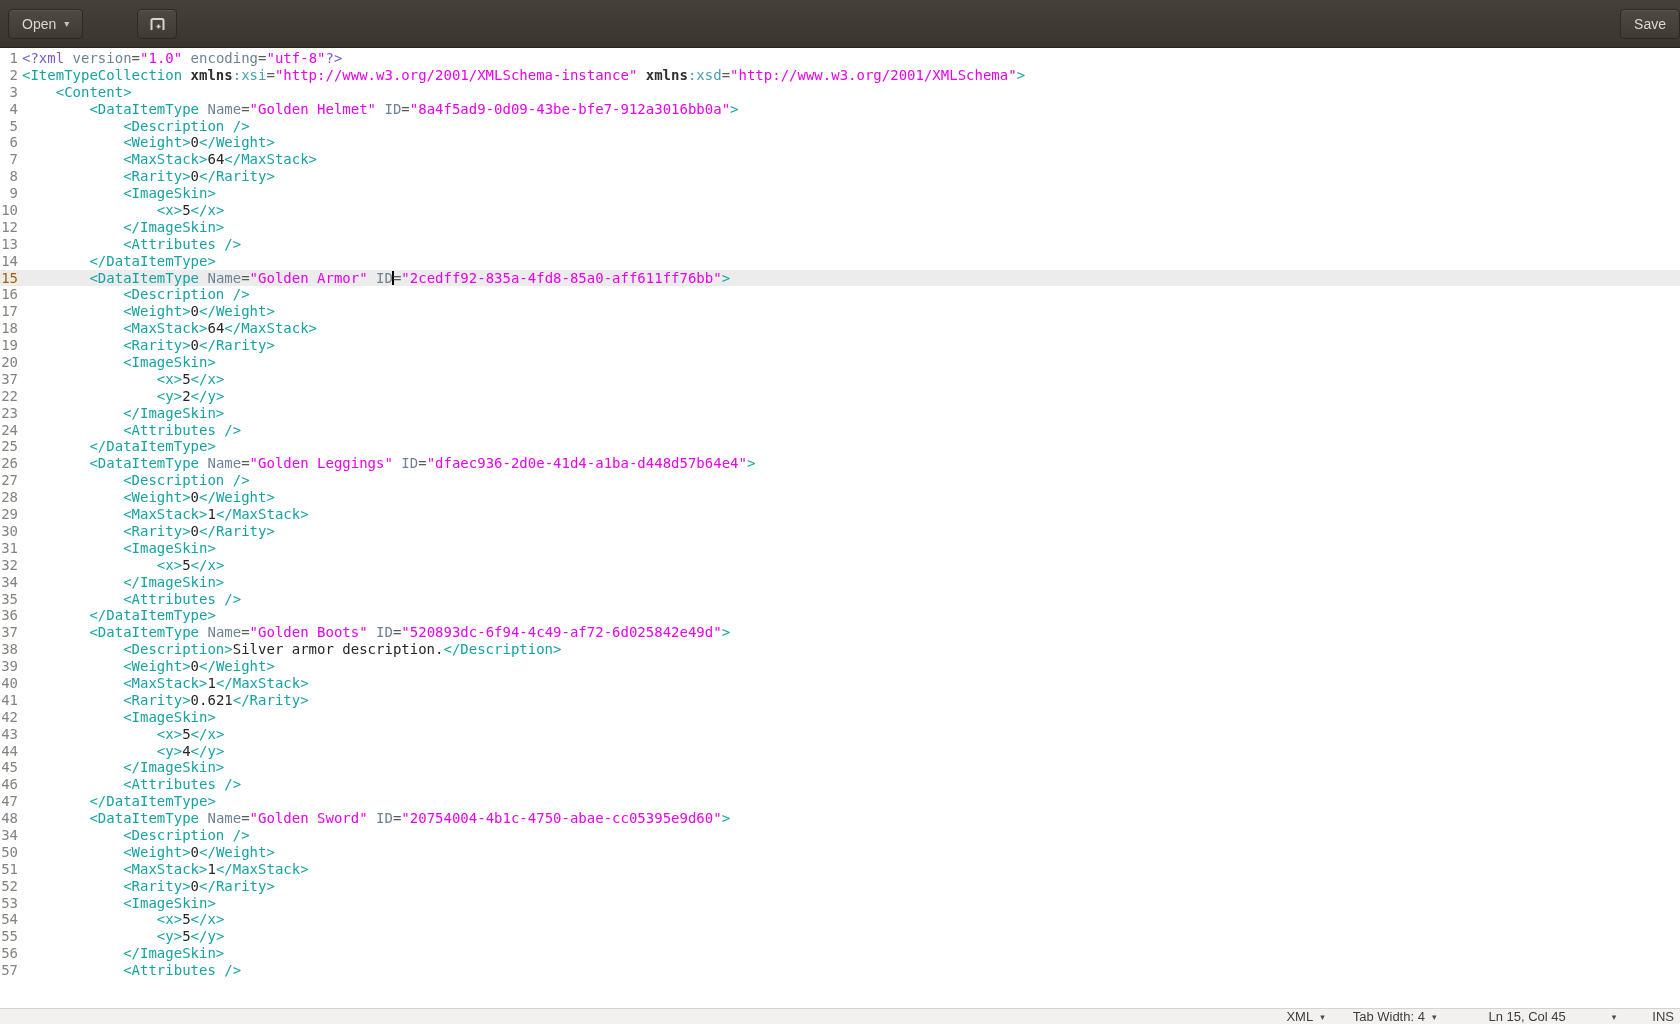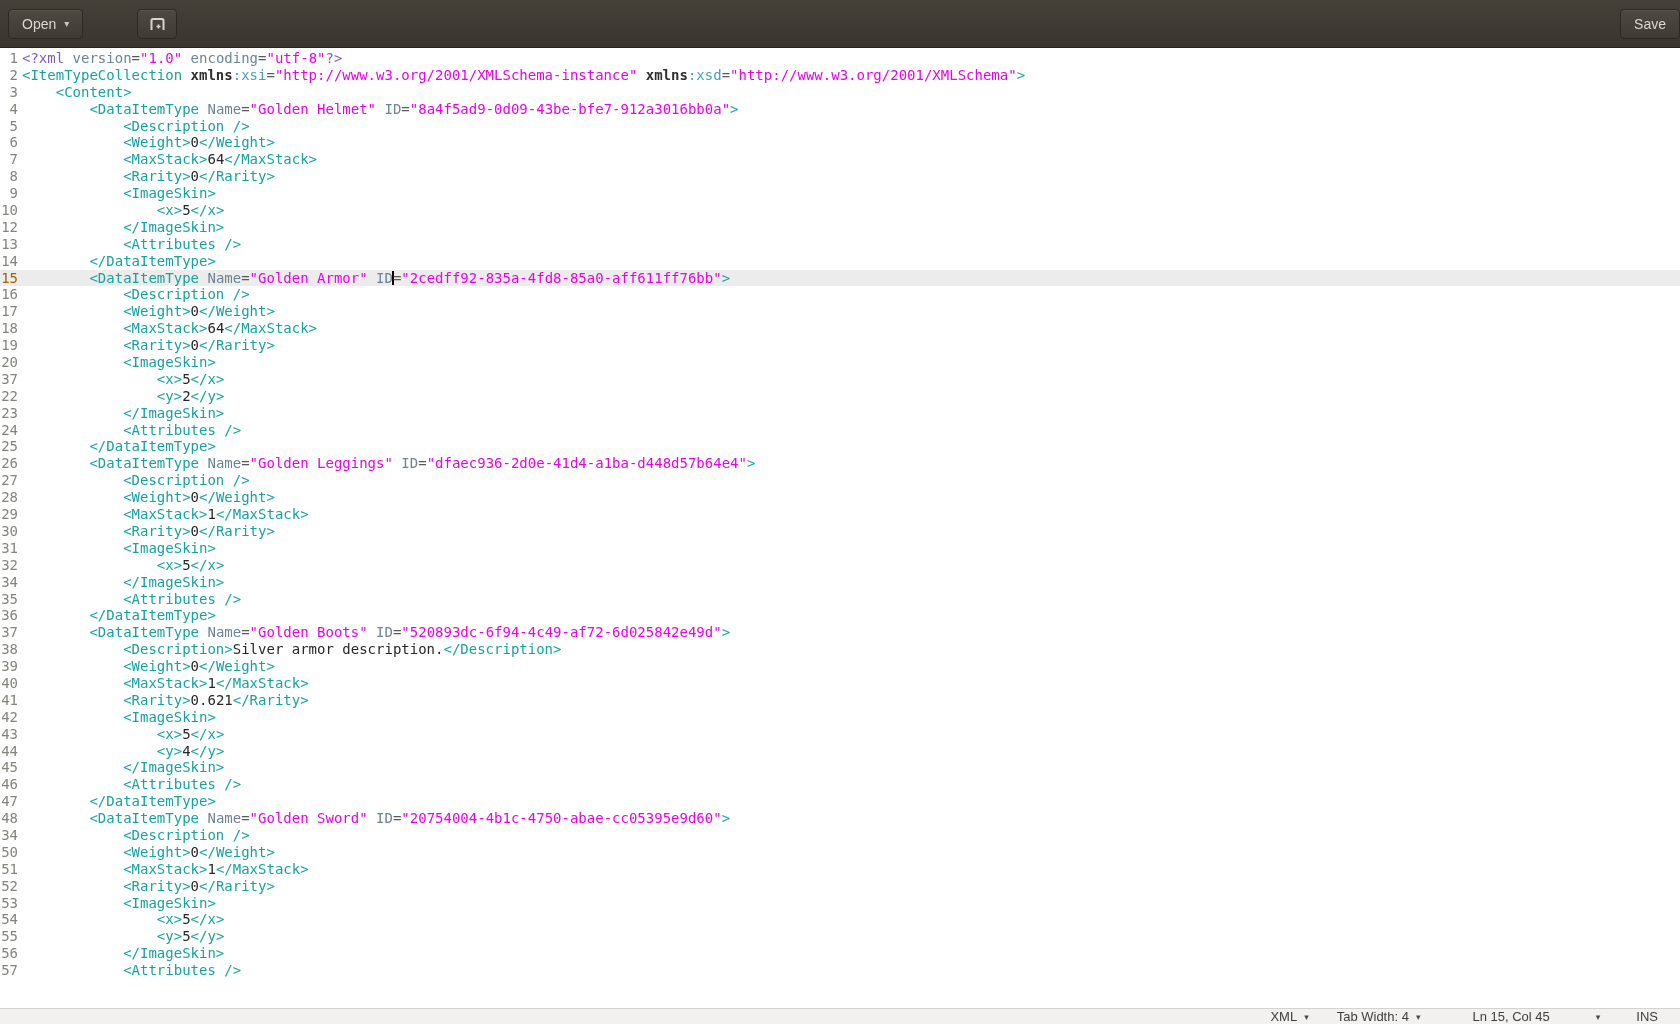--- a/index.html
+++ b/index.html
@@ -54,21 +54,21 @@
   .caret-bar {
     display:inline-block; width:1.5px; height:14px; background:#000;
     vertical-align:-2px; margin:0 -0.75px;
   }
 
   
   .statusbar {
     height:16px; width:100%;
     background:#f2f1ef; border-top:1px solid #d5d3d0;
     display:flex; align-items:center; justify-content:flex-end;
-    font-size:13px; color:#3f3e3c; padding-right:22px;
+    font-size:13px; color:#3f3e3c; padding-right:6px;
   }
   .sb-item { display:inline-flex; align-items:center; cursor:default; }
   .sb-item.clickable { cursor:pointer; }
   .sb-caret { font-size:9px; margin-left:7px; color:#4a4a48; }
   .gap-a { margin-right:28px; } .gap-b { margin-right:52px; }
   .gap-c { margin-right:46px; } .gap-d { margin-right:36px; }
 </style>
 </head>
 <body>
 

